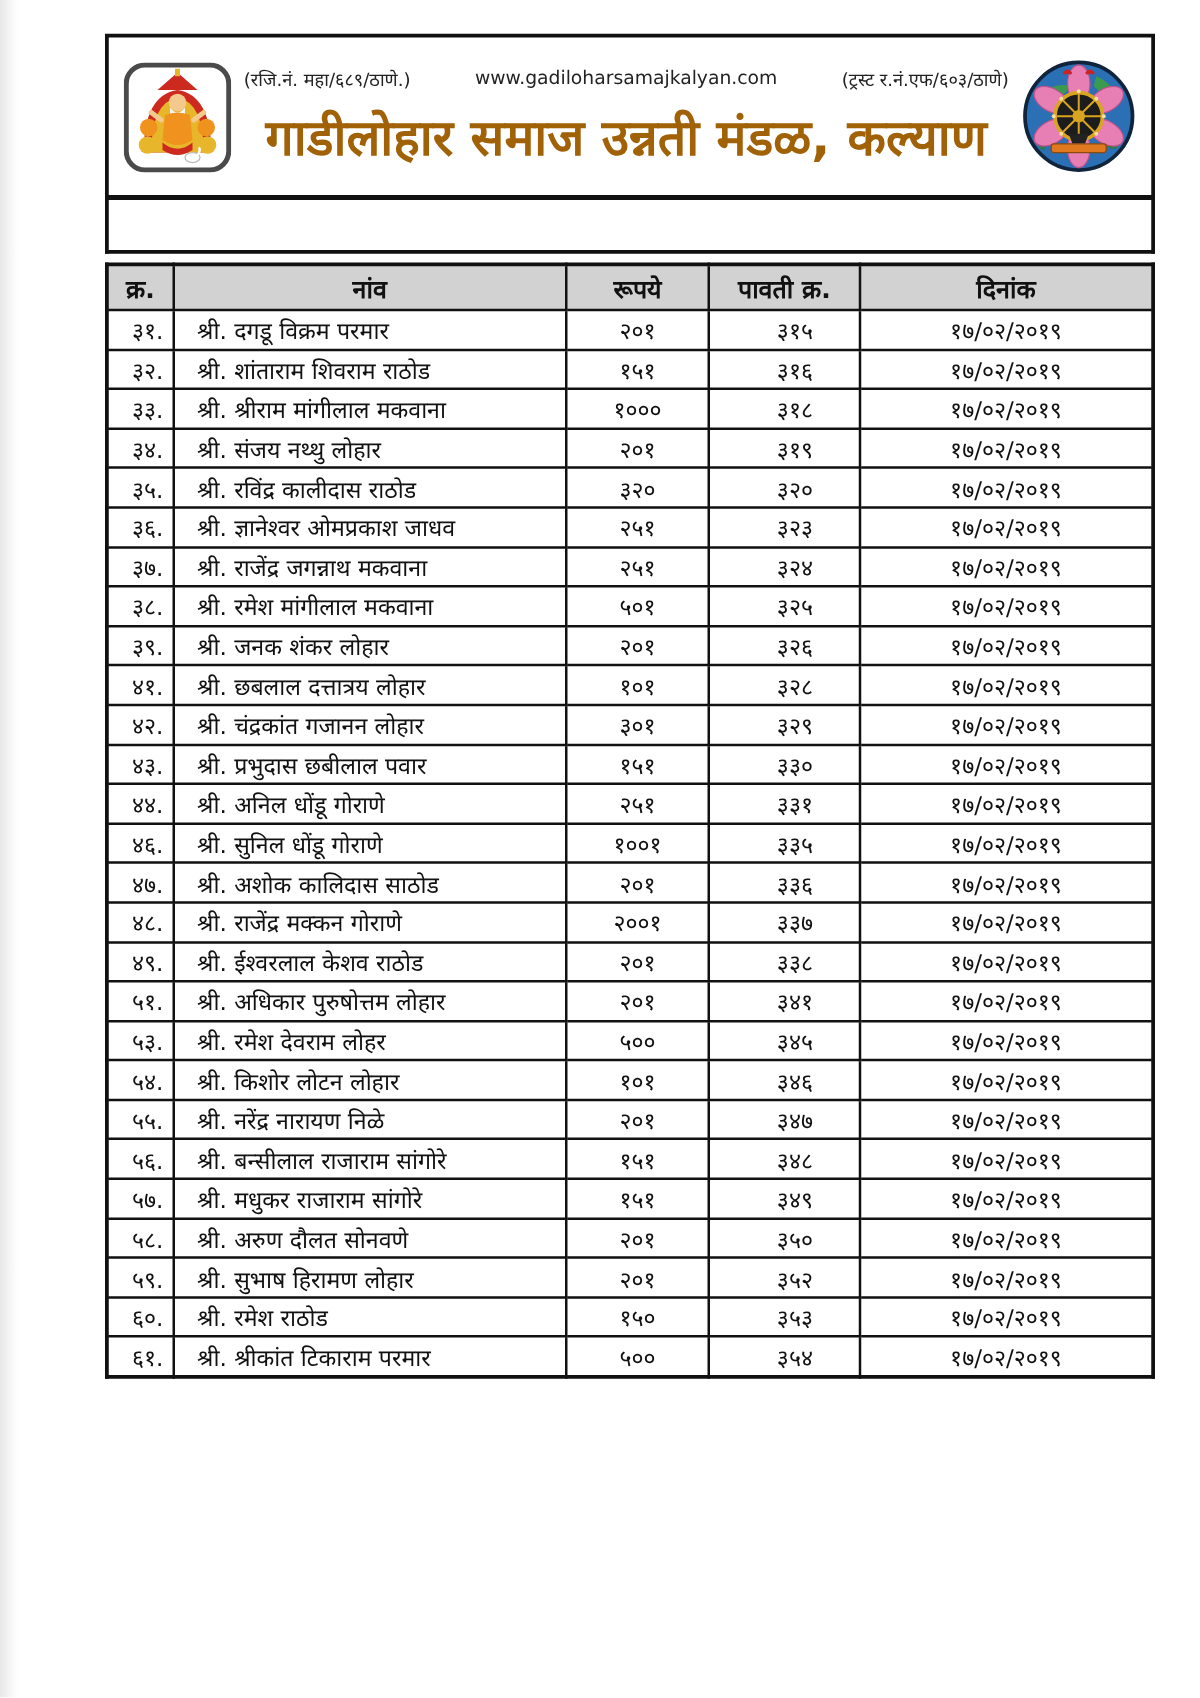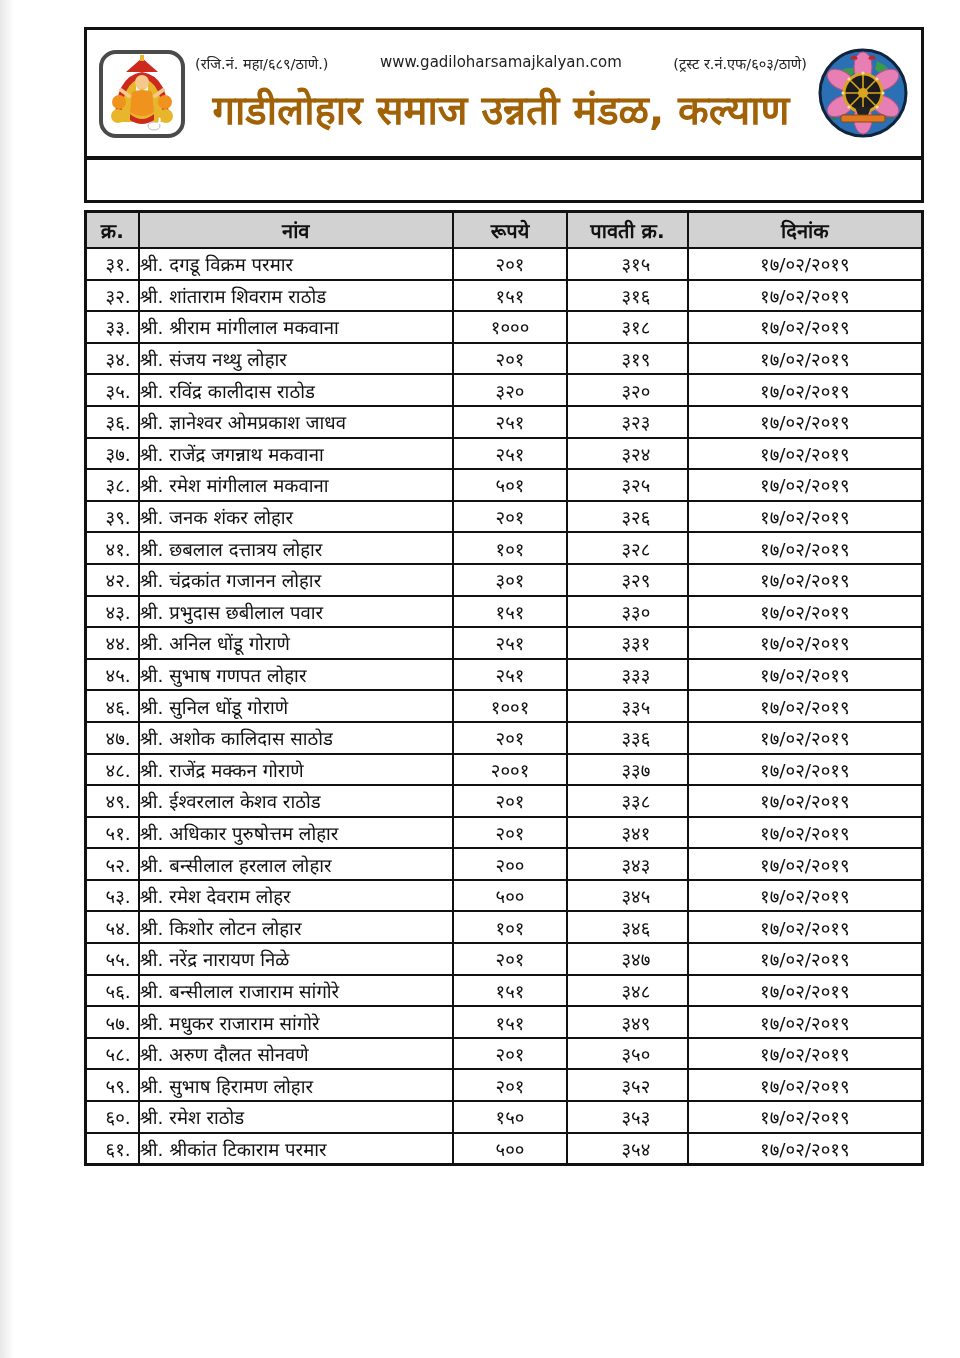--- a/index.html
+++ b/index.html
@@ -30,21 +30,21 @@
   
   table{width:840px;border-collapse:collapse;margin-top:7px;table-layout:fixed;}
   table,th,td{border:2px solid #111;}
   table{border-width:3px;}
   th{
     background:#d2d2d2;height:34px;font-size:20px;font-weight:bold;
     text-align:center;padding:0;
   }
   td{height:29.6px;font-size:18.5px;padding:0;white-space:nowrap;overflow:hidden;}
   td.sr{text-align:right;padding-right:7px;}
-  td.name{text-align:left;}
+  td.name{text-align:left;padding-left:18px;}
   td.amount{text-align:center;}
   td.receipt{text-align:center;padding-left:17px;}
   td.date{text-align:center;}
 </style>
 </head>
 <body>
 
 <div class="scan-edge"></div>
 
 <div class="frame">
@@ -234,27 +234,20 @@
           <td class="date">१७/०२/२०१९</td>
         </tr>
         <tr>
           <td class="sr">४४.</td>
           <td class="name">श्री. अनिल धोंडू गोराणे</td>
           <td class="amount">२५१</td>
           <td class="receipt">३३१</td>
           <td class="date">१७/०२/२०१९</td>
         </tr>
         <tr>
-          <td class="sr">४५.</td>
-          <td class="name">श्री. सुभाष गणपत लोहार</td>
-          <td class="amount">२५१</td>
-          <td class="receipt">३३३</td>
-          <td class="date">१७/०२/२०१९</td>
-        </tr>
-        <tr>
           <td class="sr">४६.</td>
           <td class="name">श्री. सुनिल धोंडू गोराणे</td>
           <td class="amount">१००१</td>
           <td class="receipt">३३५</td>
           <td class="date">१७/०२/२०१९</td>
         </tr>
         <tr>
           <td class="sr">४७.</td>
           <td class="name">श्री. अशोक कालिदास साठोड</td>
           <td class="amount">२०१</td>
@@ -276,27 +269,20 @@
           <td class="date">१७/०२/२०१९</td>
         </tr>
         <tr>
           <td class="sr">५१.</td>
           <td class="name">श्री. अधिकार पुरुषोत्तम लोहार</td>
           <td class="amount">२०१</td>
           <td class="receipt">३४१</td>
           <td class="date">१७/०२/२०१९</td>
         </tr>
         <tr>
-          <td class="sr">५२.</td>
-          <td class="name">श्री. बन्सीलाल हरलाल लोहार</td>
-          <td class="amount">२००</td>
-          <td class="receipt">३४३</td>
-          <td class="date">१७/०२/२०१९</td>
-        </tr>
-        <tr>
           <td class="sr">५३.</td>
           <td class="name">श्री. रमेश देवराम लोहर</td>
           <td class="amount">५००</td>
           <td class="receipt">३४५</td>
           <td class="date">१७/०२/२०१९</td>
         </tr>
         <tr>
           <td class="sr">५४.</td>
           <td class="name">श्री. किशोर लोटन लोहार</td>
           <td class="amount">१०१</td>

